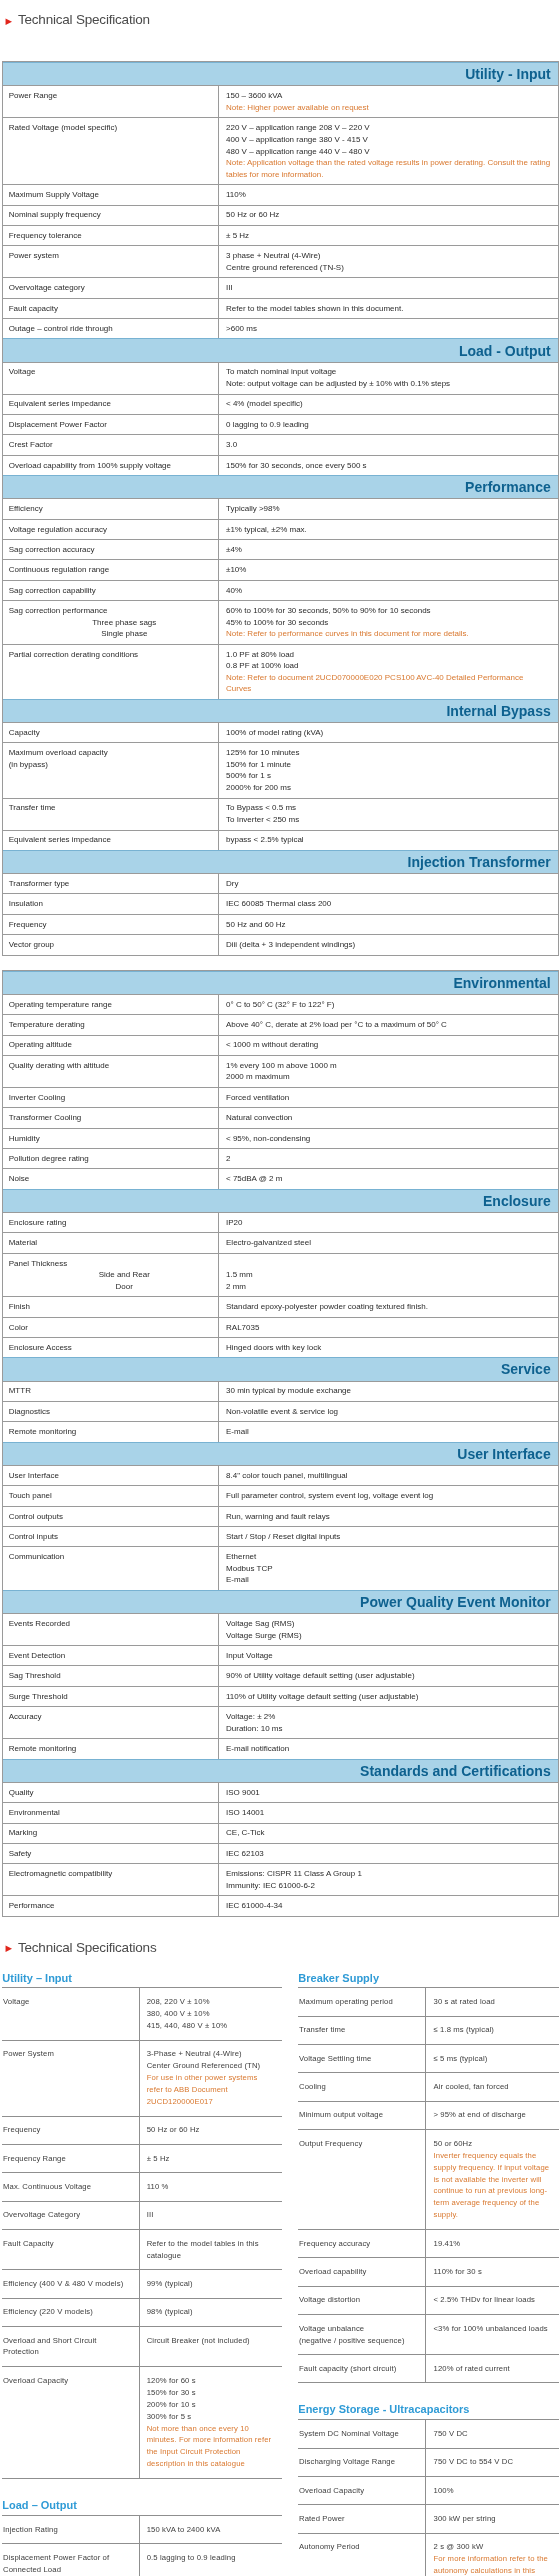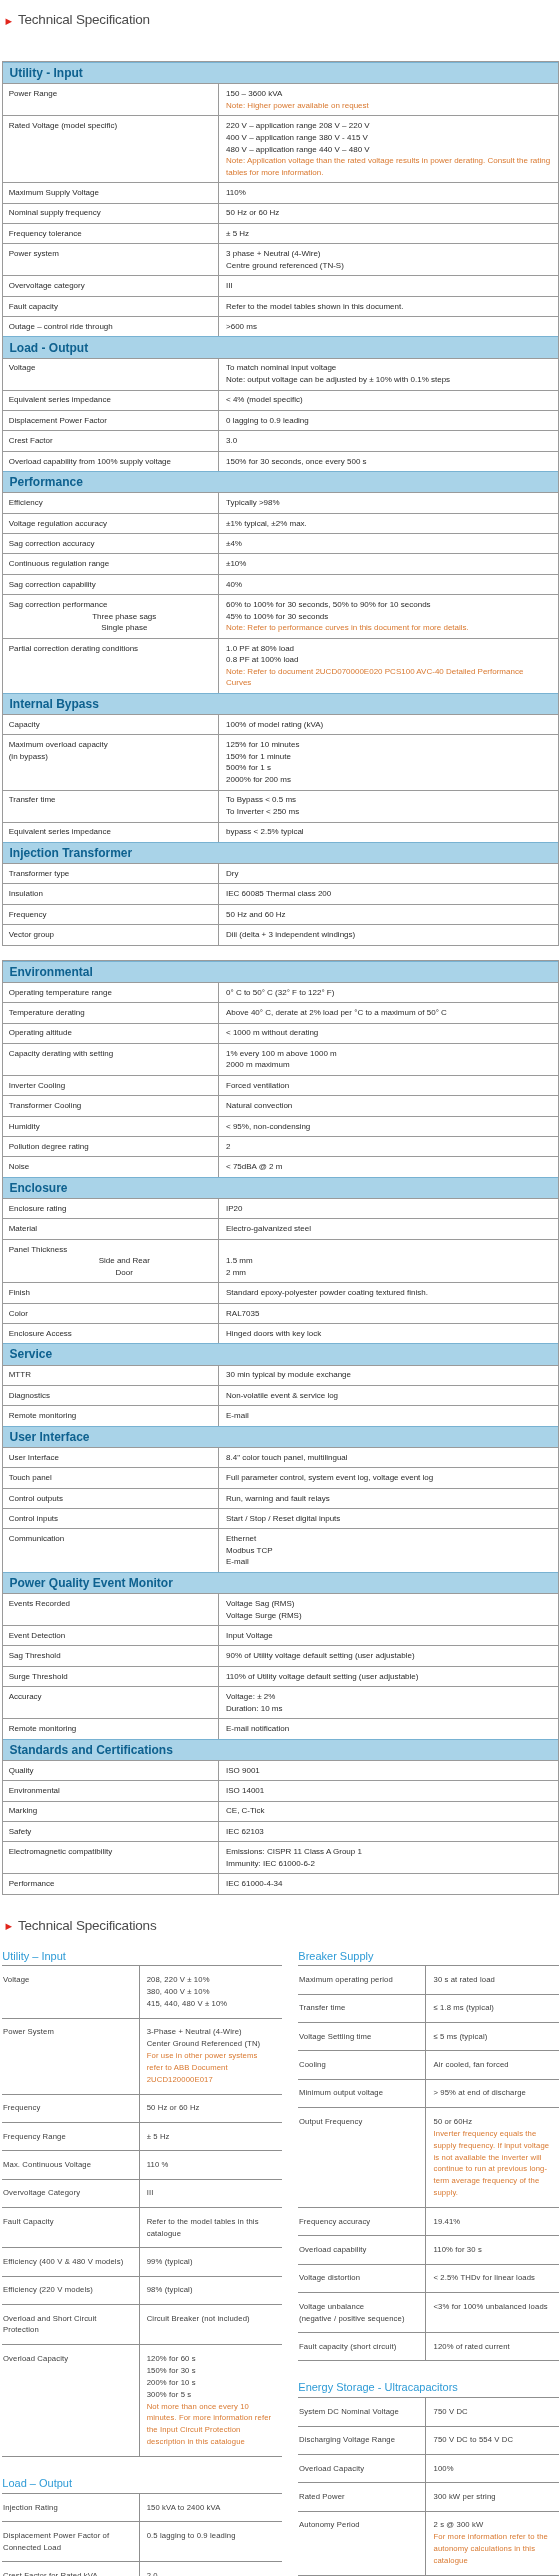--- a/index.html
+++ b/index.html
@@ -5,33 +5,33 @@
   html,body{margin:0;padding:0;background:#fff;}
   body{width:561px;font-family:"Liberation Sans",sans-serif;color:#2b2b2b;}
   .page{padding:7.7px 2.3px 31px 1.5px;box-sizing:border-box;}
   .doc-title{display:flex;align-items:center;gap:6.2px;font-size:13.5px;color:#4a4a4a;margin:4.6px 0 0 3.9px;letter-spacing:-0.2px;}
   .doc-title .tri{color:#e1251b;font-size:8.5px;line-height:1;transform:translateY(0.8px);}
   .title1{margin-bottom:34px;}
   .title2{margin-top:23px;margin-bottom:17px;}
 
   
   .tblock{border:0.8px solid #9a9a9a;margin-bottom:14px;}
-  .sec-header{background:#a9d3e8;color:#0e618f;font-weight:bold;font-size:12px;padding:3.1px 7px;border-top:0.8px solid #78b2d2;}
+  .sec-header{background:#a9d3e8;color:#0e618f;font-weight:bold;font-size:14px;padding:3.1px 7px;border-top:0.8px solid #78b2d2;text-align:right;}
   .trow{display:flex;border-top:0.8px solid #9a9a9a;font-size:8px;line-height:1.45;}
   .tlabel{width:39%;padding:3.9px 6.2px;border-right:0.8px solid #9a9a9a;box-sizing:border-box;}
   .tvalue{flex:1;padding:3.9px 7px;}
   .indent{padding-left:28px;text-align:center;}
   .note{color:#d9782f;}
 
   
   .cols{display:flex;gap:16px;align-items:flex-start;}
   .col-left{width:280px;flex:none;}
   .col-right{flex:1;min-width:0;}
   .col-sec{margin-bottom:20px;}
-  .col-head{color:#2f9bd6;font-weight:400;font-size:11px;margin:0;padding:0 0 3.9px 0.8px;}
+  .col-head{color:#2f9bd6;font-weight:700;font-size:11px;margin:0;padding:0 0 3.9px 0.8px;}
   .col-table{border-top:0.8px solid #8f8f8f;font-size:7.7px;line-height:1.55;color:#3d3d3d;letter-spacing:0.015em;}
   .crow{display:flex;border-bottom:0.8px solid #8f8f8f;}
   .clabel{width:49%;padding:7.7px 6.2px 7.7px 1.5px;box-sizing:border-box;}
   .cvalue{flex:1;padding:7.7px 7px;border-left:0.8px solid #8f8f8f;}
 </style>
 </head>
 <body>
 
 <div class="page">
 
@@ -318,21 +318,21 @@
         <div class="trow">
           <div class="tlabel">
             <div>Operating altitude</div>
           </div>
           <div class="tvalue">
             <div>&lt; 1000 m without derating</div>
           </div>
         </div>
         <div class="trow">
           <div class="tlabel">
-            <div>Capacity derating with setting</div>
+            <div>Quality derating with altitude</div>
           </div>
           <div class="tvalue">
             <div>1% every 100 m above 1000 m</div>
             <div>2000 m maximum</div>
           </div>
         </div>
         <div class="trow">
           <div class="tlabel">
             <div>Inverter Cooling</div>
           </div>

